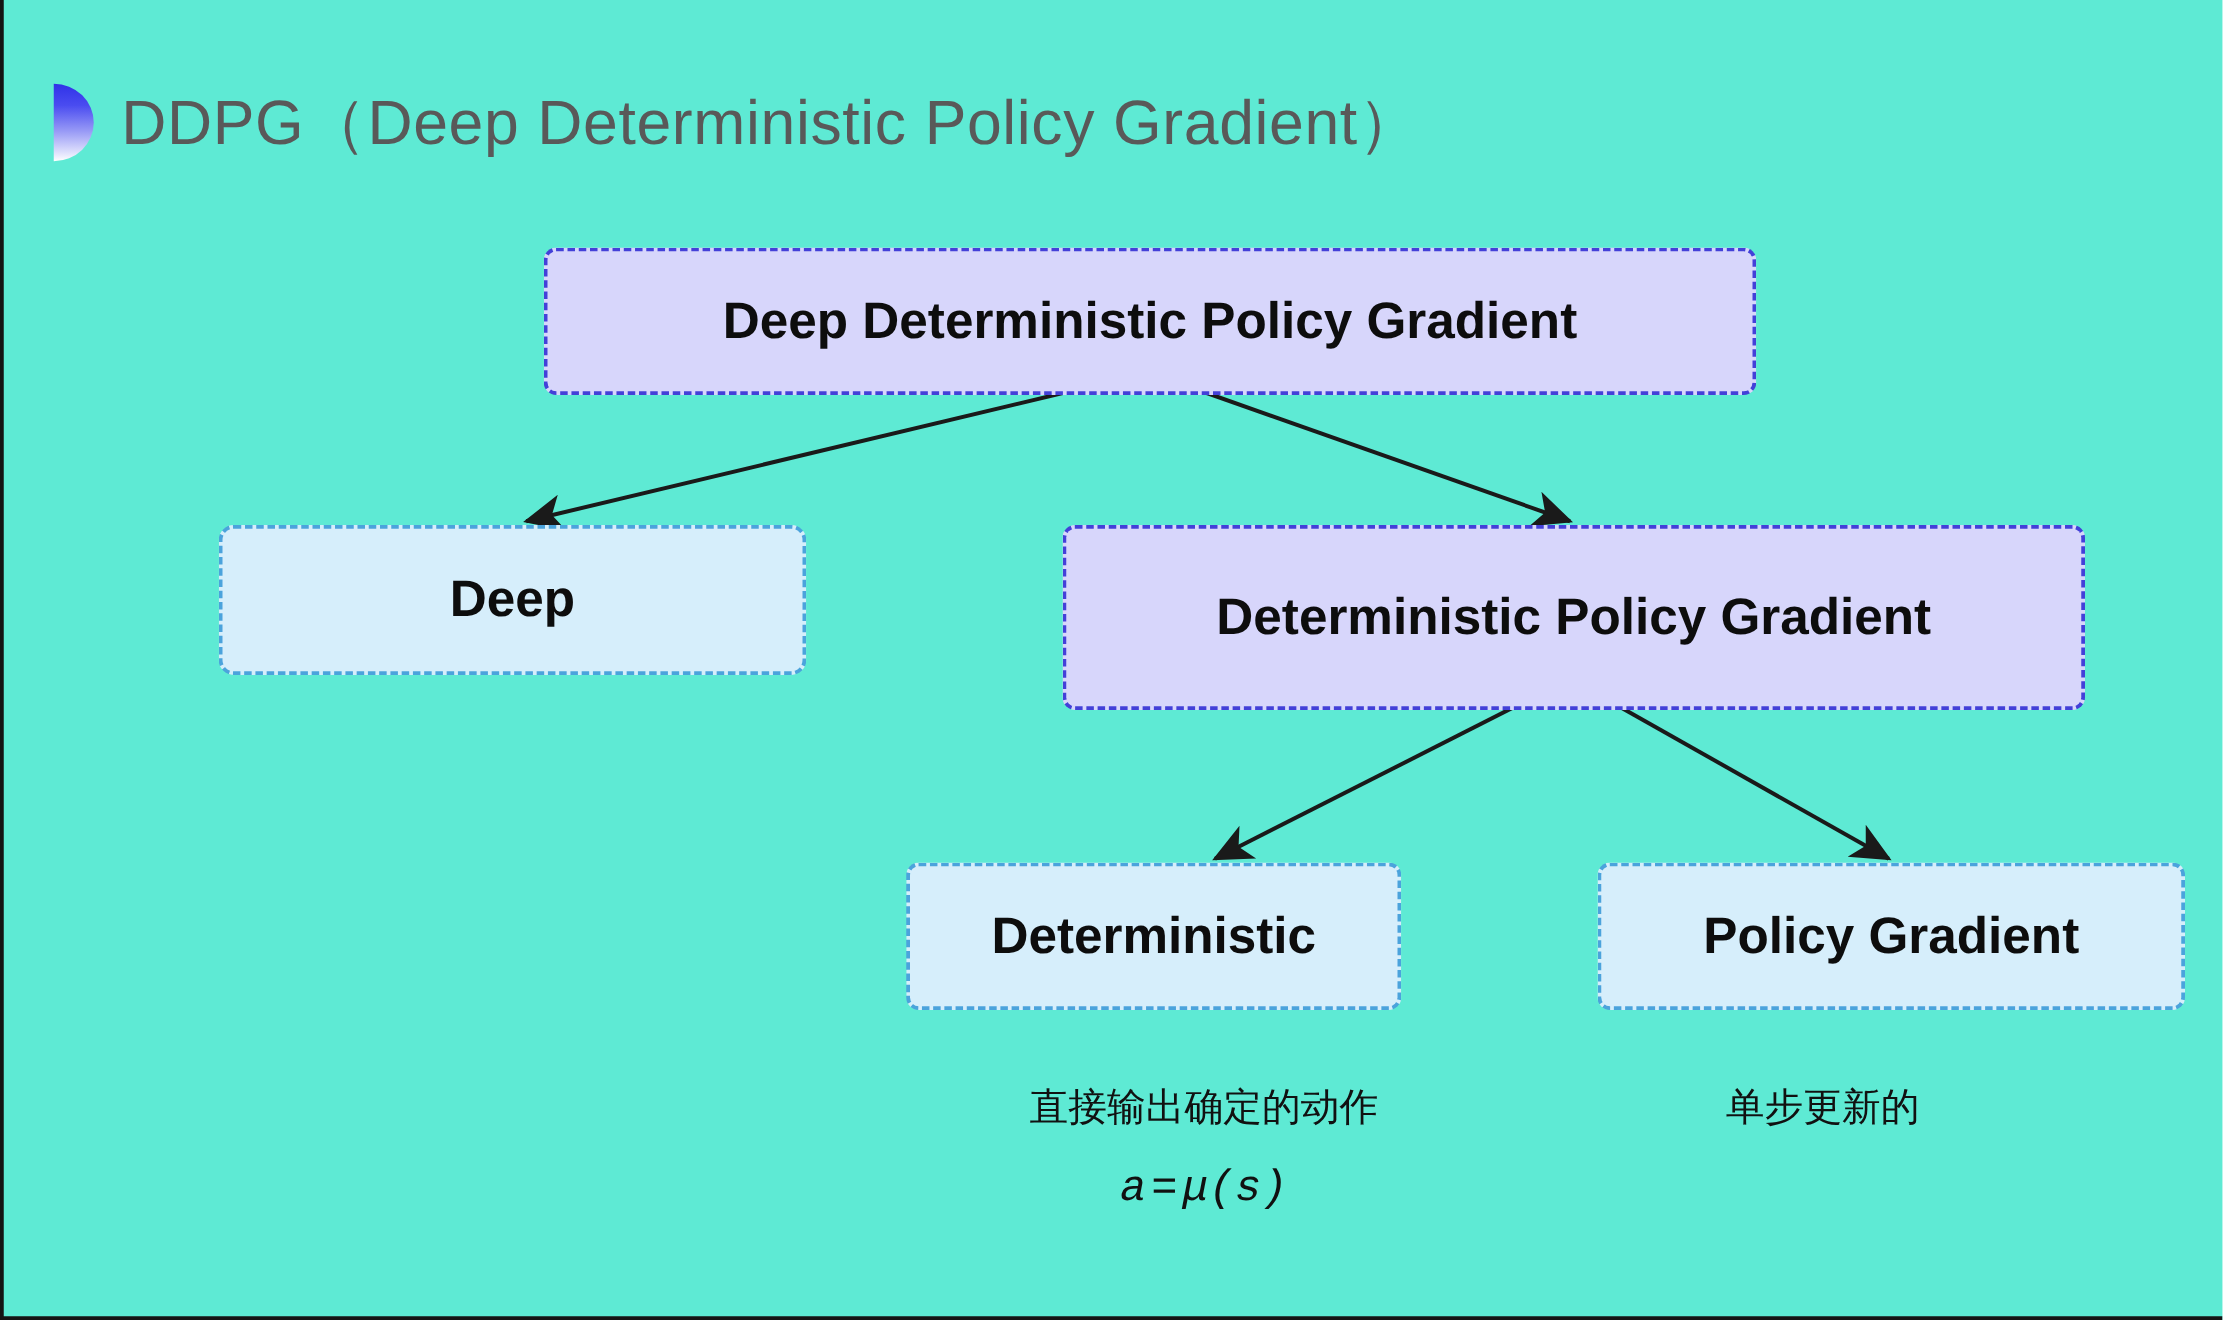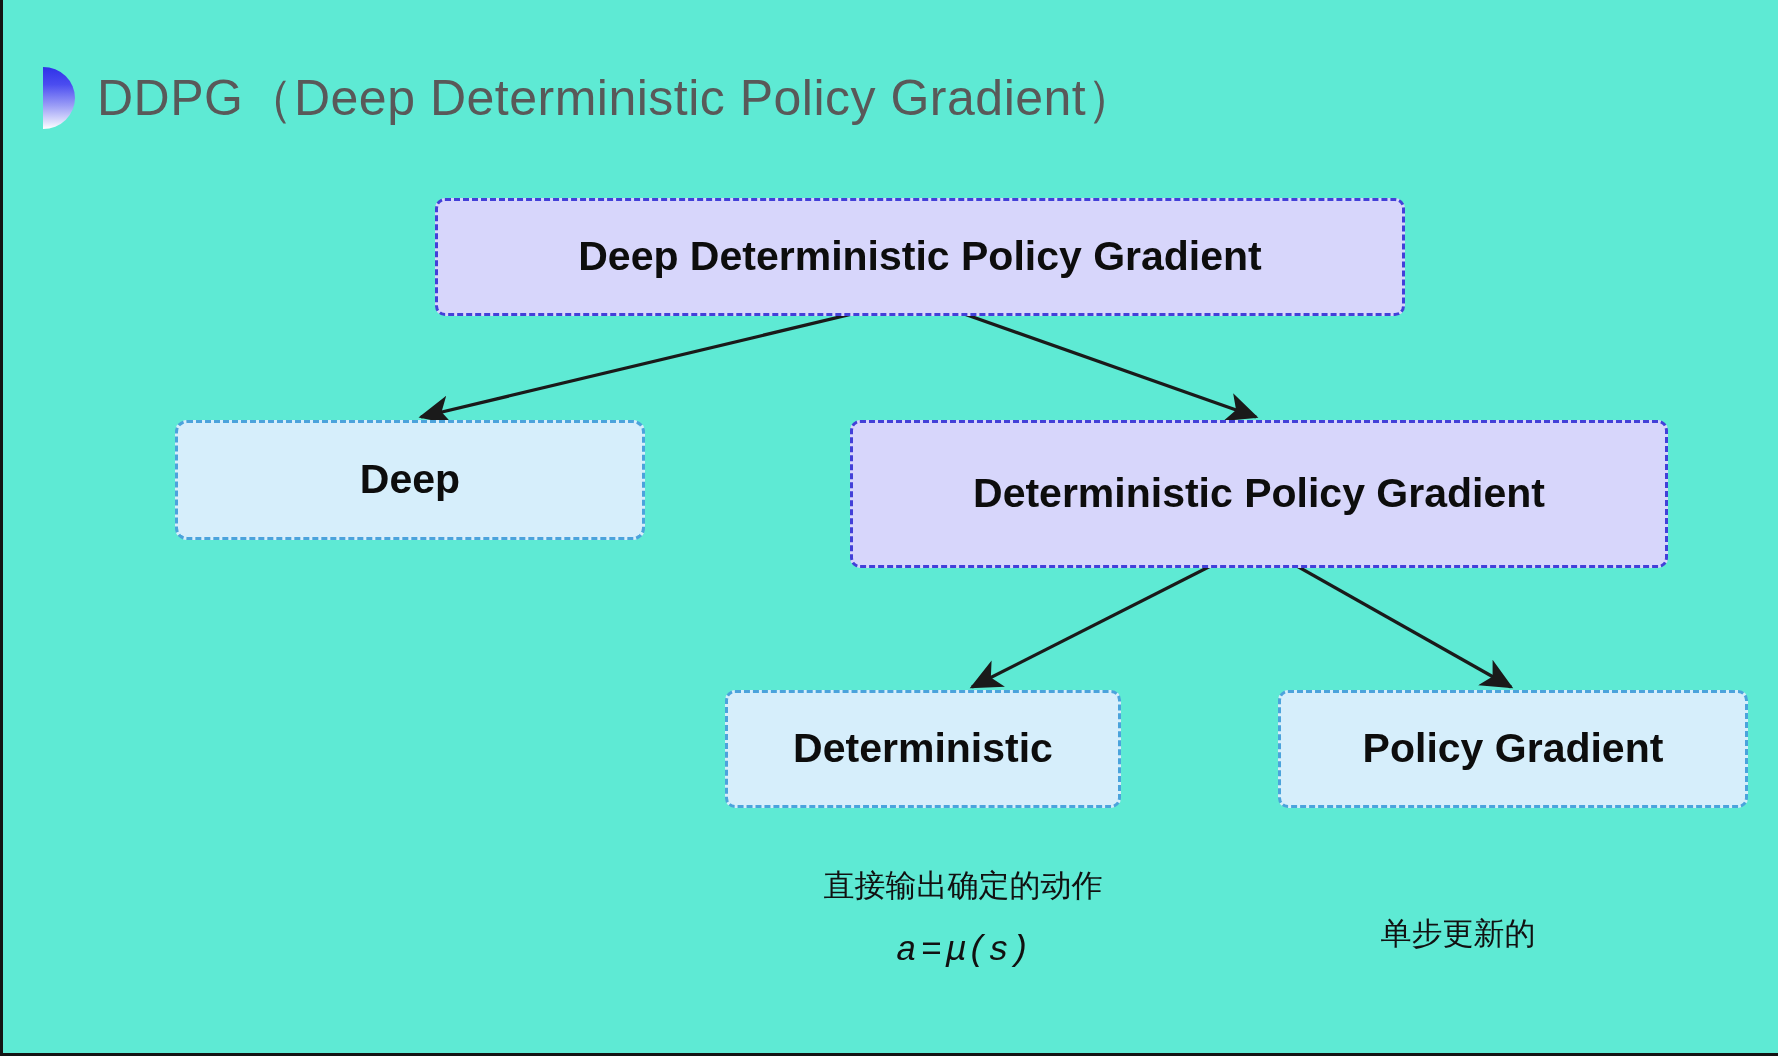--- a/index.html
+++ b/index.html
@@ -117,21 +117,21 @@
   .caption .row {
     display: block;
     margin-bottom: 14px;
   }
   .caption .row:last-child { margin-bottom: 0; }
 
   #cap-left   { left: 148px; top: 840px; text-align: center; width: 520px; }
   #cap-left .row.indent { padding-left: 6px; }
 
   #cap-mid    { left: 790px; top: 862px; text-align: center; width: 340px; }
-  #cap-right  { left: 1285px; top: 910px; text-align: center; width: 340px; }
+  #cap-right  { left: 1285px; top: 862px; text-align: center; width: 340px; }
 
   .formula {
     font-family: Liberation Mono, monospace;
     font-style: italic;
     font-size: 35px;
   }
   .formula .op { font-style: normal; padding: 0 4px; }
 </style>
 </head>
 <body>

